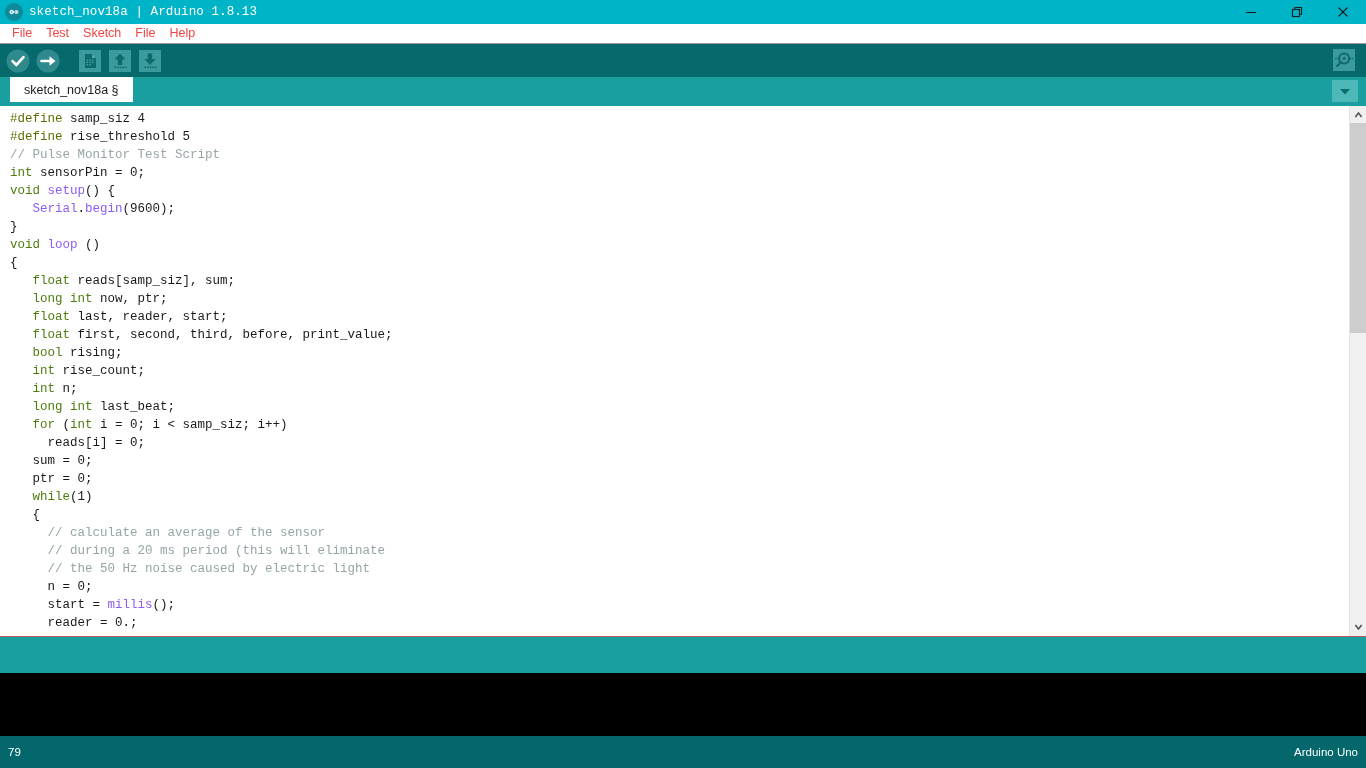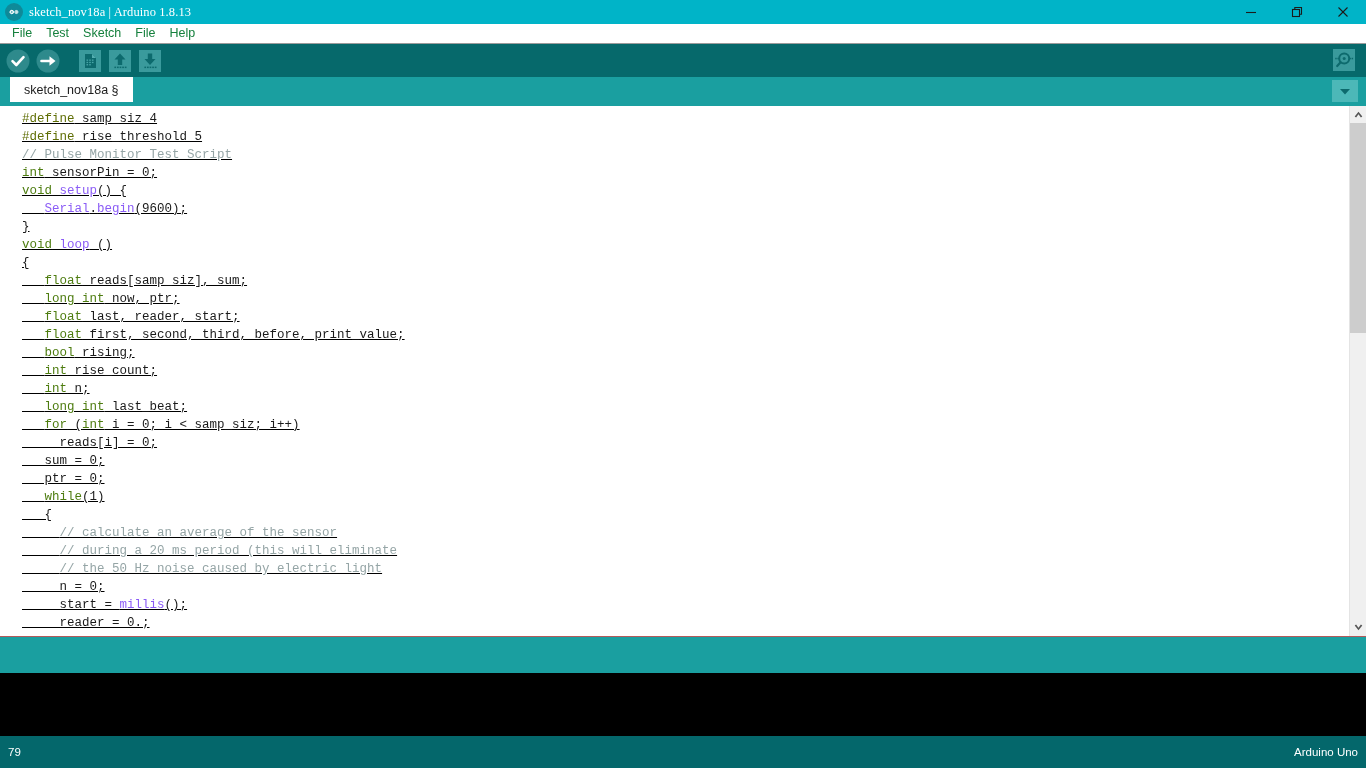--- a/index.html
+++ b/index.html
@@ -38,21 +38,21 @@
     border-radius: 50%;
     background: #0f8a99;
     display: flex;
     align-items: center;
     justify-content: center;
   }
   .title-logo svg { display: block; }
   .title-text {
     font-size: 12.5px;
     color: #ffffff;
-    font-family: Liberation Serif, serif;
+    font-family: Liberation Mono, monospace;
     letter-spacing: 0.1px;
     white-space: nowrap;
   }
   .win-controls {
     position: absolute;
     right: 0;
     top: 0;
     height: 24px;
     display: flex;
   }
@@ -72,21 +72,21 @@
     background: #ffffff;
     display: flex;
     align-items: center;
     padding-left: 5px;
     flex: 0 0 20px;
     border-bottom: 1px solid #9b9b9b;
     box-sizing: border-box;
   }
   .menu-item {
     font-size: 12.5px;
-    color: #15803d;
+    color: #ef4444;
     padding: 0 7px;
     line-height: 19px;
     cursor: default;
     white-space: nowrap;
   }
 
   
   .toolbar {
     height: 33px;
     background: #06696b;
@@ -157,24 +157,23 @@
     flex: 1 1 auto;
     display: flex;
     background: #ffffff;
     position: relative;
     min-height: 0;
     overflow: hidden;
   }
   .editor {
     flex: 1 1 auto;
     overflow: hidden;
-    padding: 4px 0 0 22px;
-    box-sizing: border-box;
-    background: #ffffff;
-    text-decoration: underline;
+    padding: 4px 0 0 10px;
+    box-sizing: border-box;
+    background: #ffffff;
   }
   .code {
     font-family: "Liberation Mono", "DejaVu Sans Mono", monospace;
     font-size: 12.5px;
     line-height: 18px;
     white-space: pre;
     color: #1a1a1a;
     margin: 0;
   }
   .code .ln { display: block; height: 18px; }

